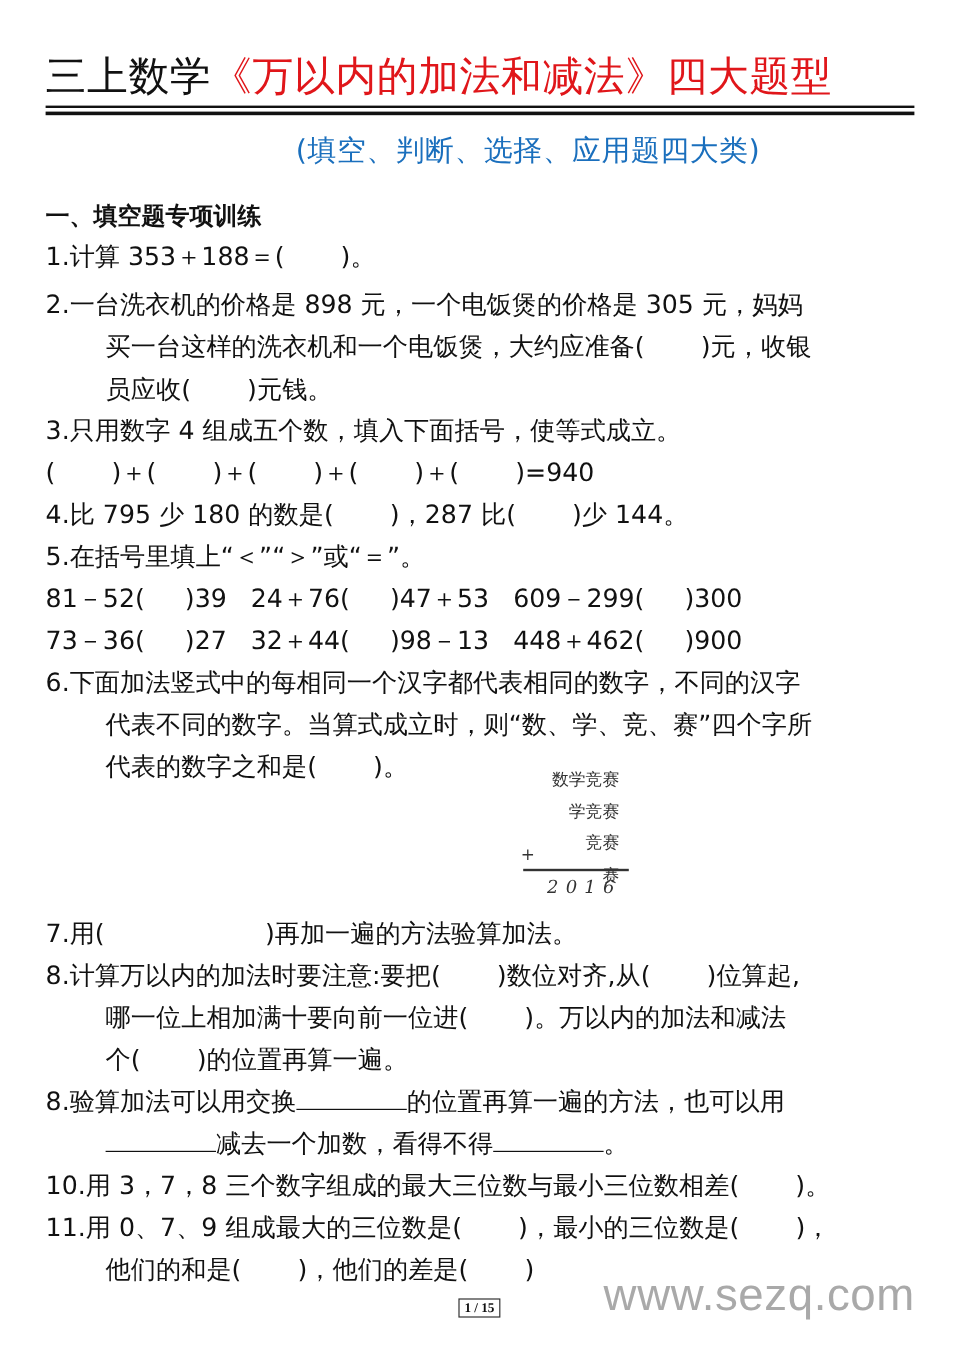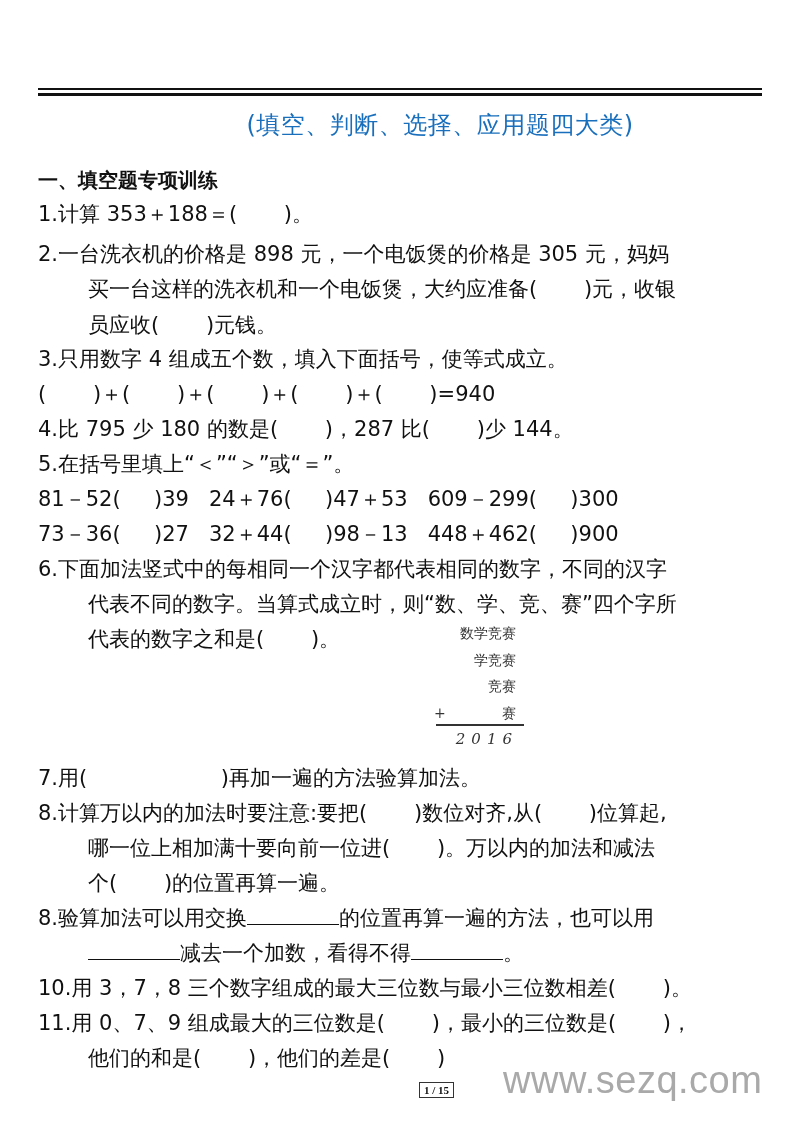--- a/index.html
+++ b/index.html
@@ -84,20 +84,21 @@
       height: 130px;
       font-family: "DejaVu Serif", "Liberation Serif", serif;
       color: #333;
     }
     .vs-row {
       position: absolute;
       right: 14px;
       font-size: 14px;
       line-height: 18px;
       white-space: nowrap;
+      margin-top: 17px;
     }
     .vs-plus {
       position: absolute;
       left: 4px;
       top: 82px;
       font-size: 14px;
       line-height: 18px;
     }
     .vs-rule {
       position: absolute;
@@ -120,37 +121,39 @@
       position: absolute;
       left: 382px;
       top: 1082px;
       border: 1px solid #333;
       font-family: "Liberation Serif", serif;
       font-size: 11px;
       font-weight: bold;
       padding: 0 4px;
       line-height: 14px;
       color: #111;
-      margin-left: 37px;
     }
     .watermark {
       position: absolute;
       left: 503px;
       top: 1058px;
       font-family: "Liberation Sans", sans-serif;
       font-size: 38px;
       line-height: 44px;
       color: #a9a9a9;
       letter-spacing: 0.5px;
     }
   </style>
 </head>
 <body>
 
 <div class="title-wrap">
+  <div class="title">
+    <span class="black">三上数学</span><span class="red">《万以内的加法和减法》</span><span class="red">四大题型</span>
+  </div>
   <div class="title-rule"></div>
   <div class="title-rule second"></div>
 </div>
 
 <div class="subtitle">(填空、判断、选择、应用题四大类)</div>
 
 <div class="section-title">一、填空题专项训练</div>
 
 <div class="line" style="top:198px">1.计算 353＋188＝(       )。</div>
 

